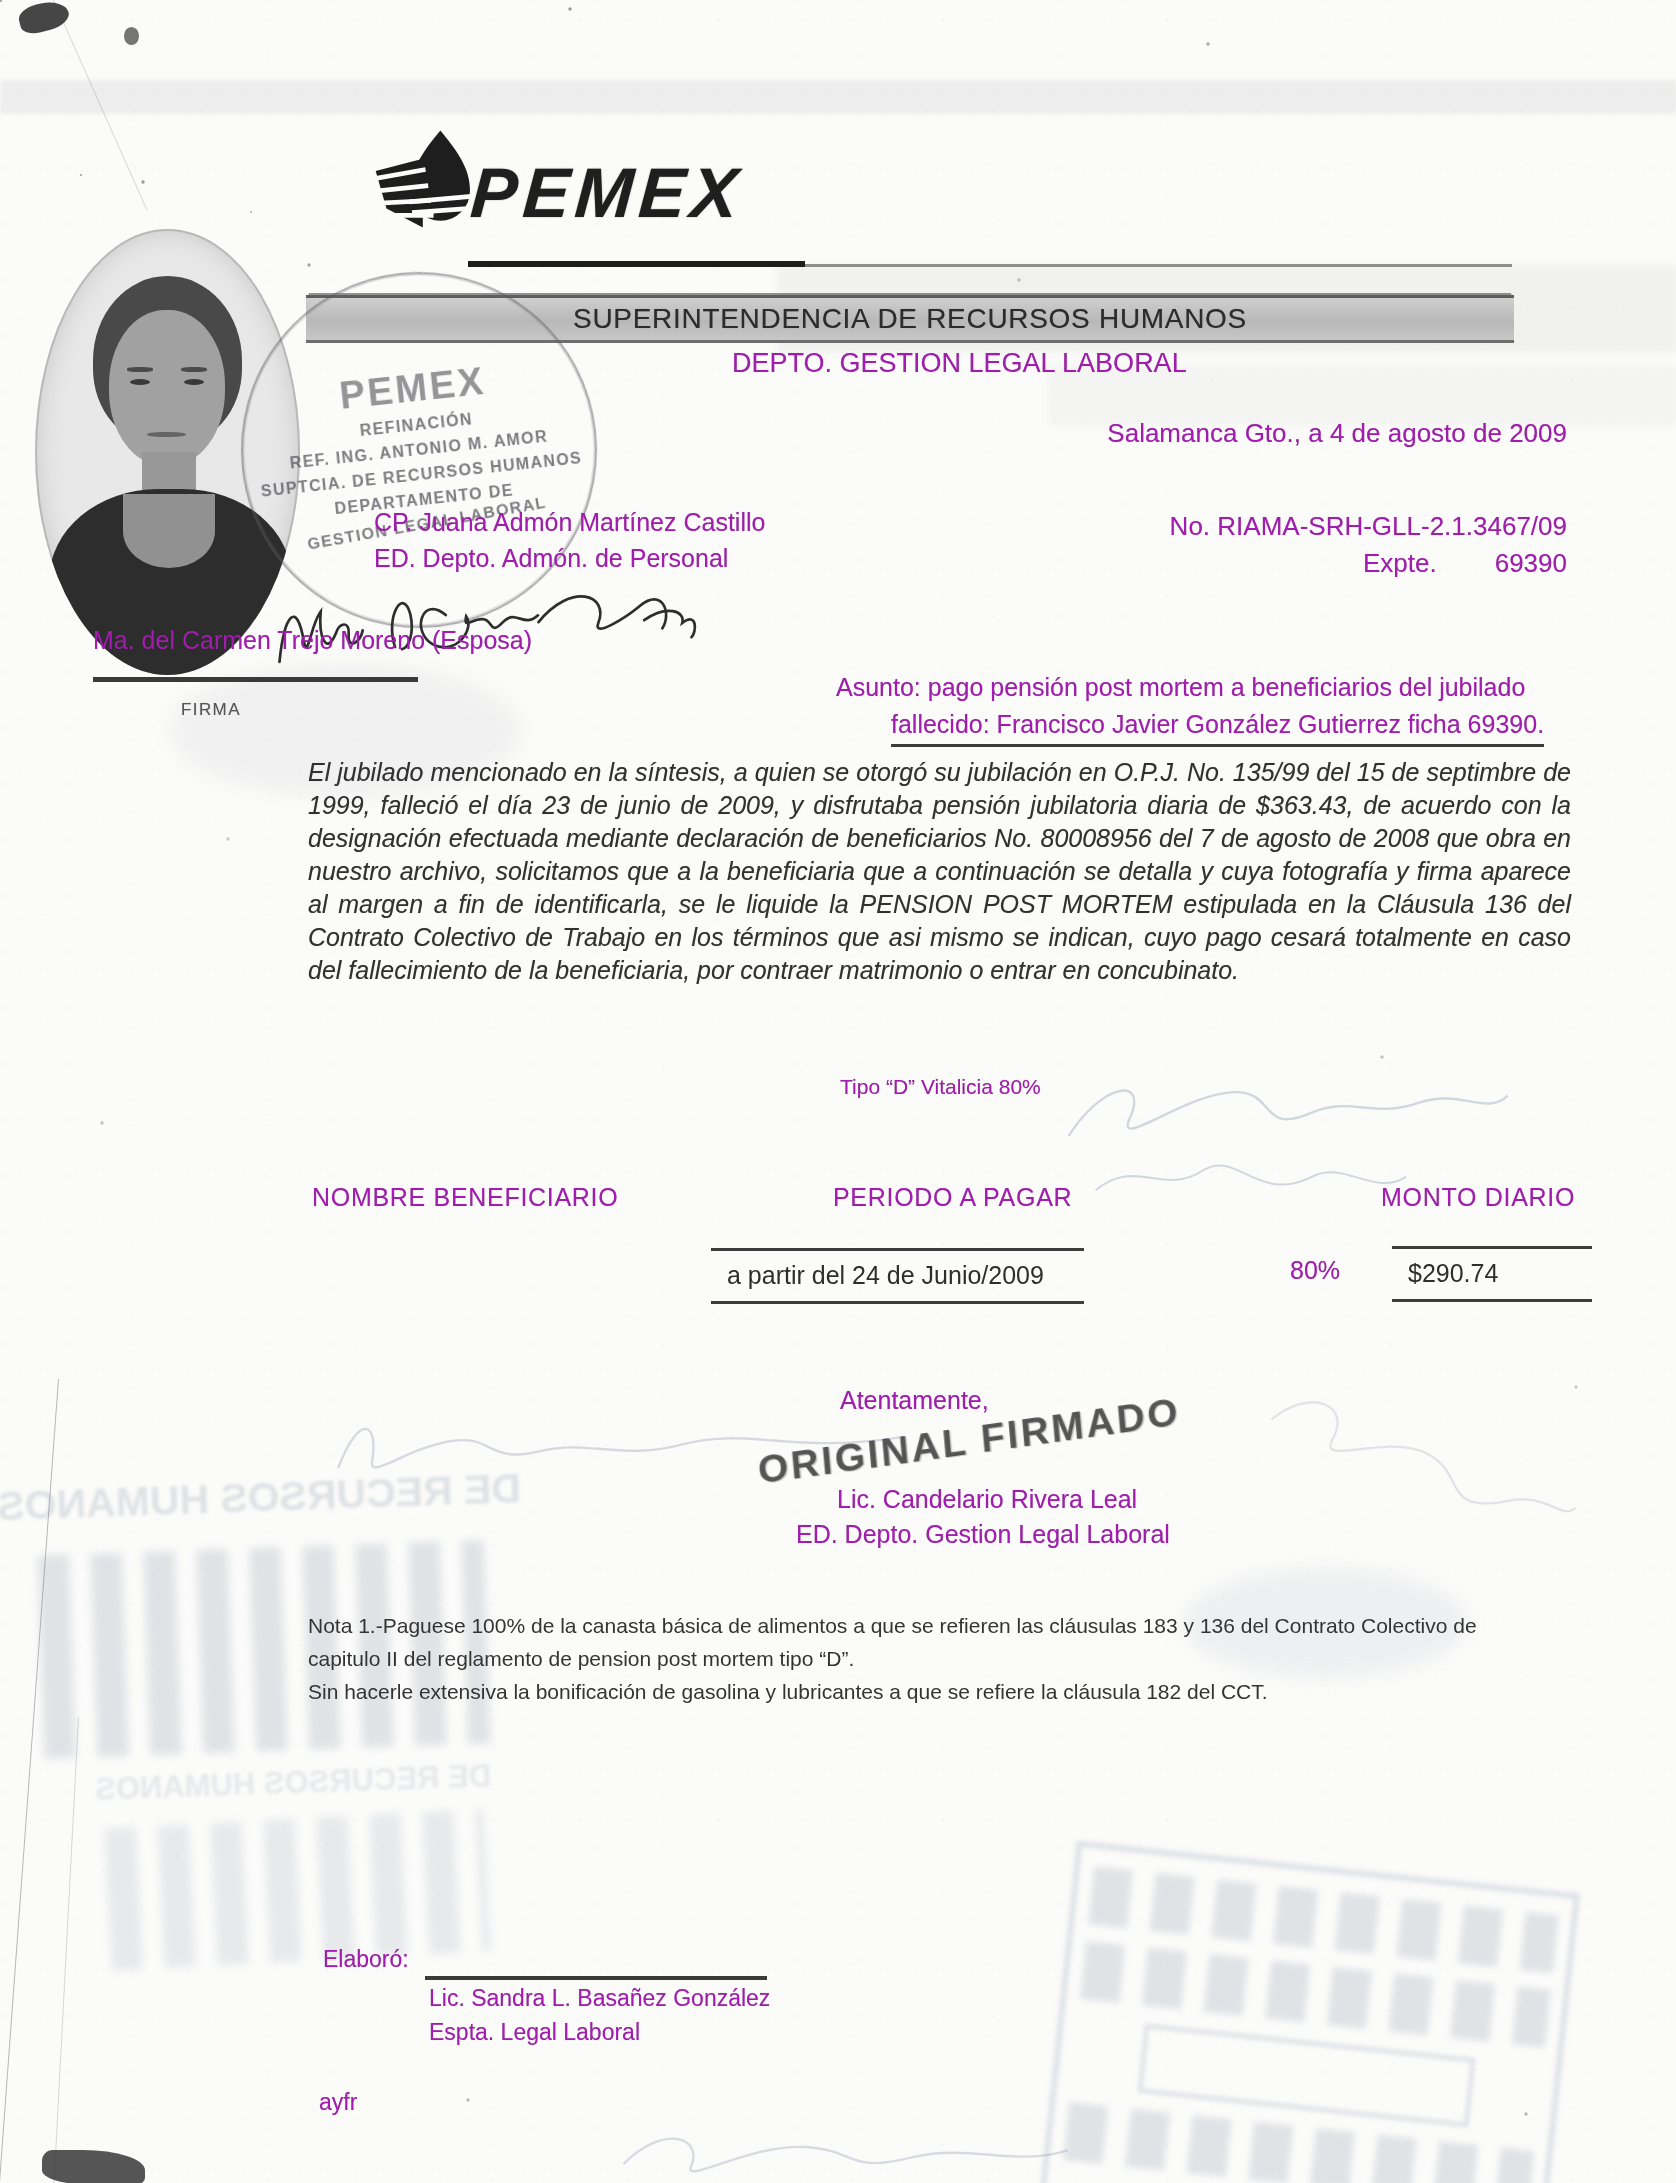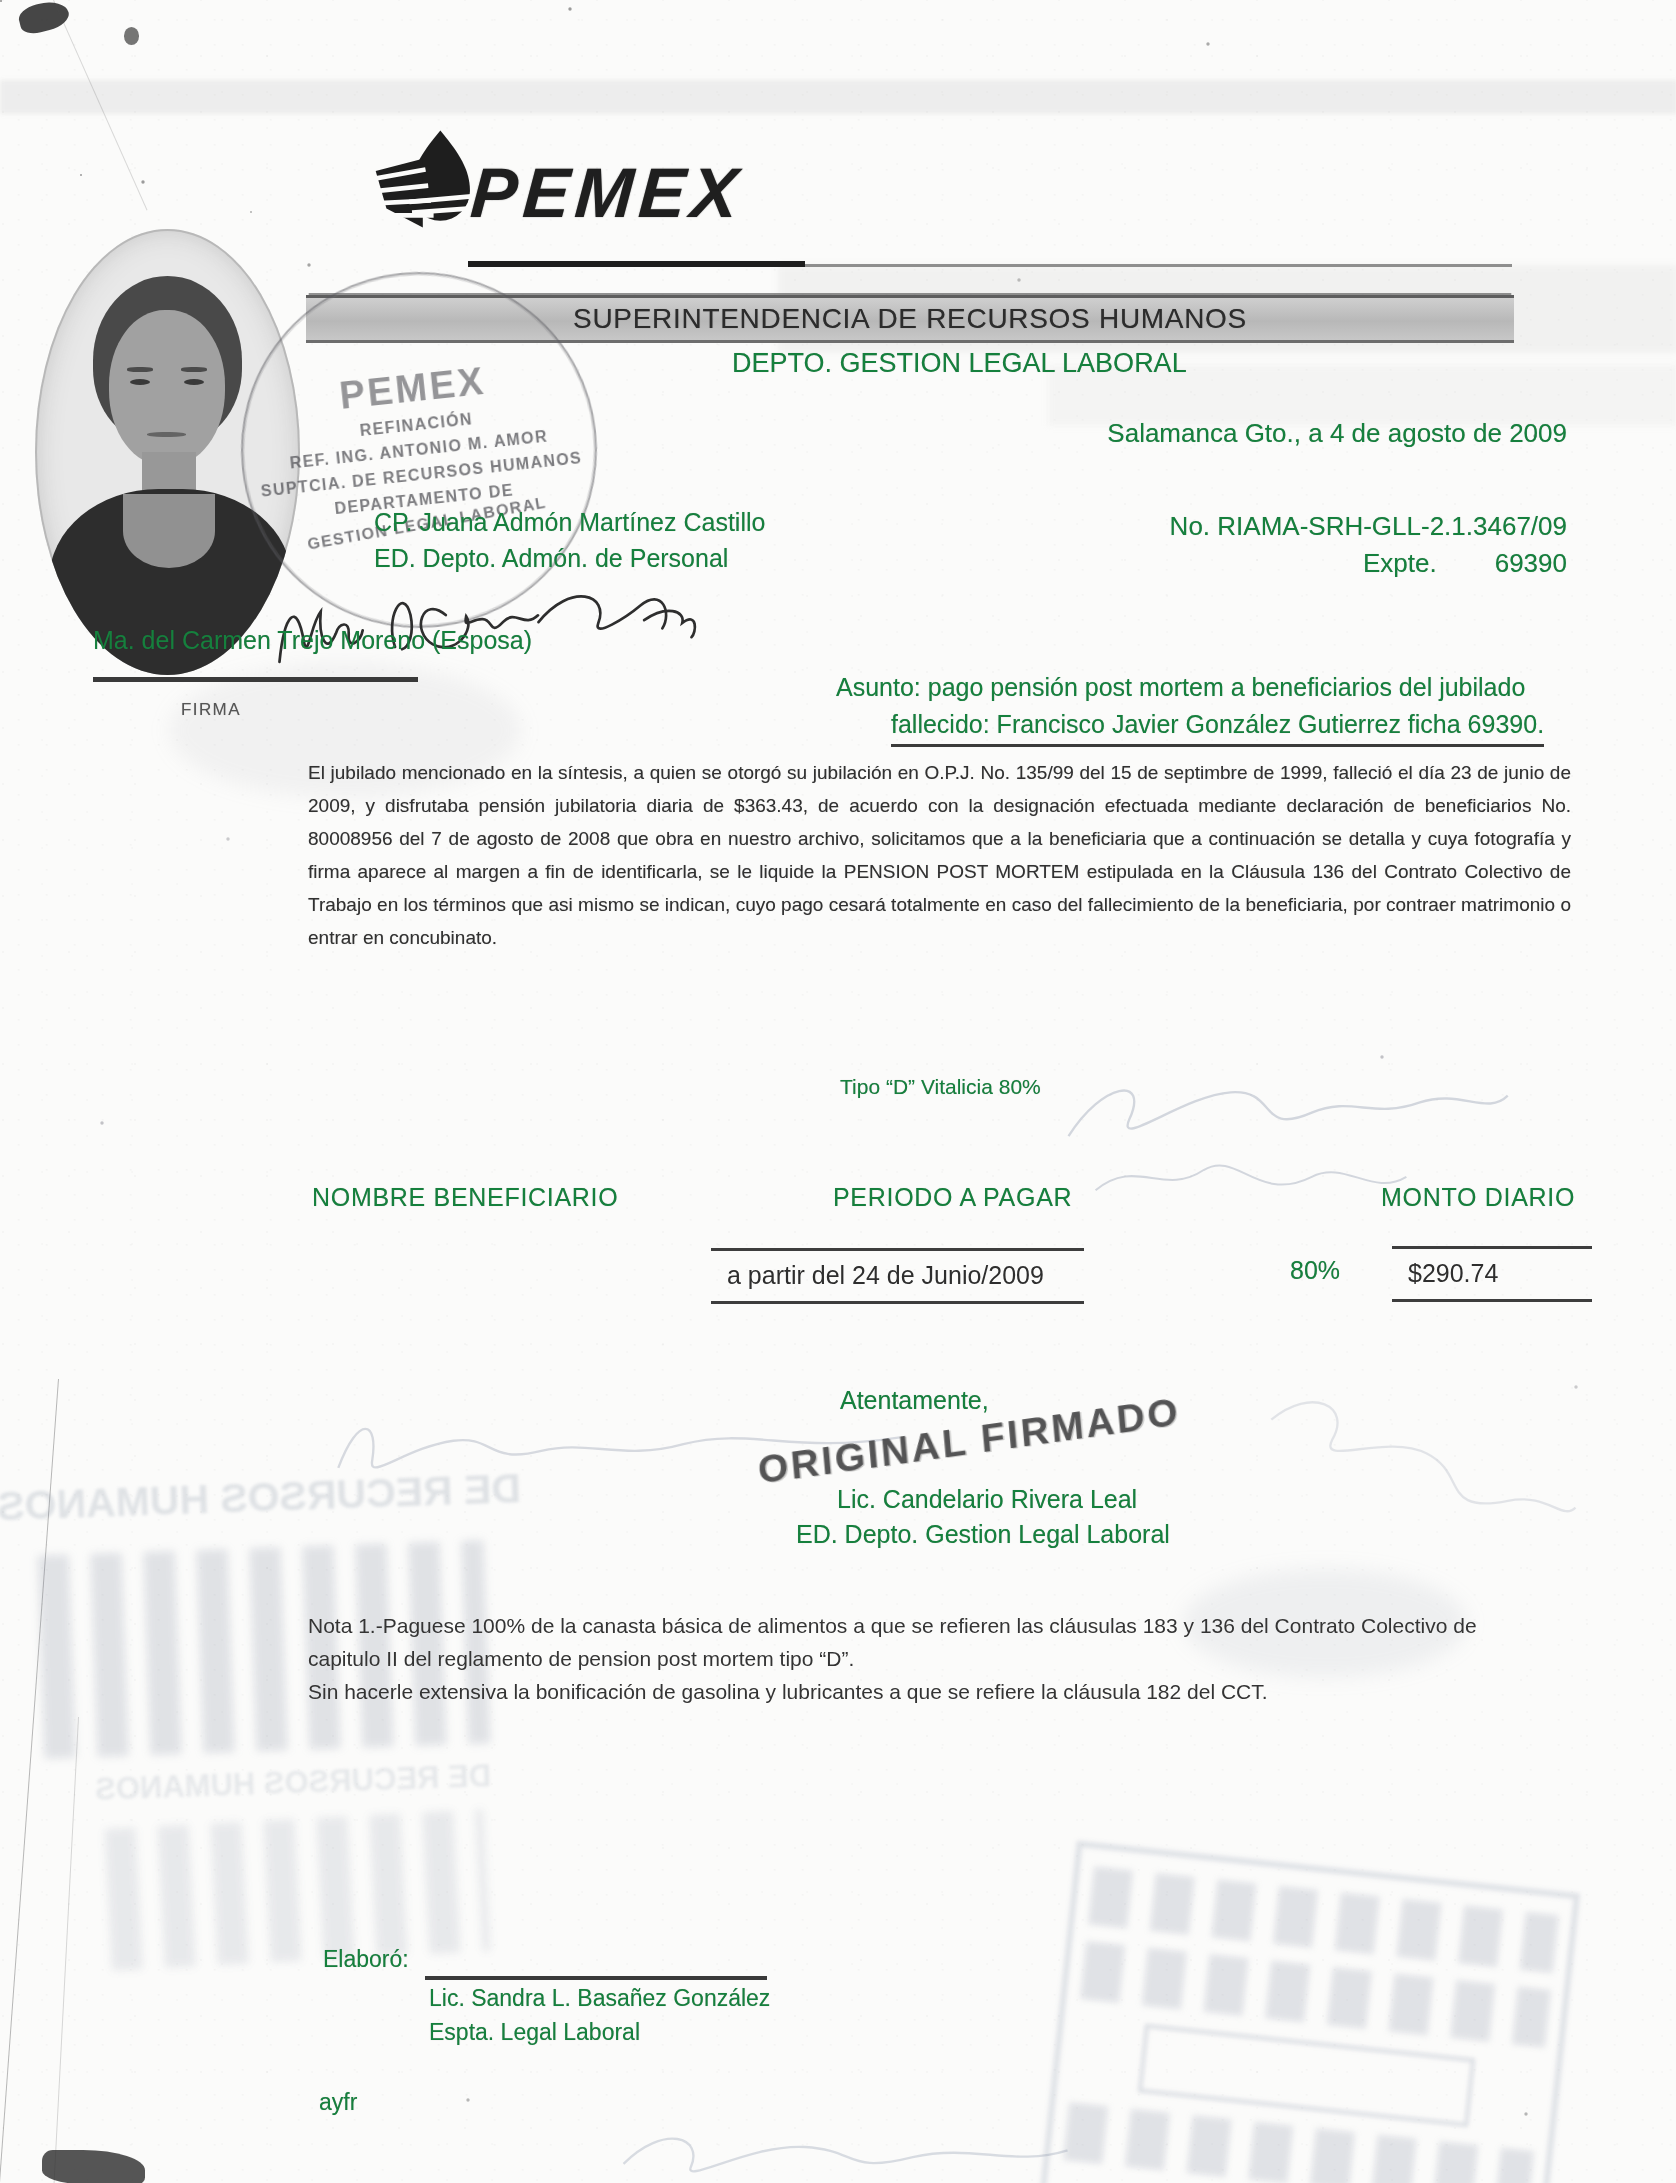--- a/index.html
+++ b/index.html
@@ -14,21 +14,21 @@
   .noise{
     position:absolute;inset:0;
     background-image:
       radial-gradient(rgba(0,0,0,0.055) 0.7px, transparent 1.1px),
       radial-gradient(rgba(0,0,0,0.04) 0.7px, transparent 1.3px),
       radial-gradient(rgba(0,0,0,0.03) 0.8px, transparent 1.5px);
     background-size:28px 25px, 45px 36px, 66px 56px;
     background-position:4.7px 7.4px, 19.6px 2px, 36px 28px;
     opacity:.8;pointer-events:none;
   }
-  .t{position:absolute;white-space:nowrap;color:#15803d;text-shadow:0 0 0.7px rgba(45,45,45,.35);}
+  .t{position:absolute;white-space:nowrap;color:#a21caf;text-shadow:0 0 0.7px rgba(45,45,45,.35);}
   .band{position:absolute;pointer-events:none;}
   
   .logo-eagle{position:absolute;left:373px;top:126px;width:101px;height:114px;}
   .logo-word{
     position:absolute;left:471px;top:153px;
     font-size:70px;font-weight:700;font-style:italic;
     letter-spacing:5.4px;color:#1f1f1f;transform:skewX(-4deg);
     text-shadow:0 0 1.4px rgba(0,0,0,.45);
   }
   .logo-underline{position:absolute;left:468px;top:261px;width:337px;height:6px;background:#1e1e1e;}
@@ -75,22 +75,23 @@
   .stamp-round .s-line{font-size:16px;font-weight:700;letter-spacing:1.4px;}
   
   .sig-svg{position:absolute;left:265px;top:561px;width:433px;height:122px;transform:rotate(-4deg);}
   .firma-line{position:absolute;left:93px;top:677px;width:325px;height:5.4px;background:#3a3a3a;}
   .firma-label{font-size:17px;letter-spacing:1.4px;color:#565656;}
   
   .subject2{border-bottom:3.4px solid #3b3b3b;padding-bottom:5.4px;}
   
   .bodytext{
     position:absolute;left:308px;top:756px;width:1263px;
-    font-size:19px;line-height:33px;text-align:justify;color:#313131;
+    font-size:25px;line-height:33px;text-align:justify;color:#313131;
     text-shadow:0 0 0.7px rgba(45,45,45,.35);
+    font-style:italic;
   }
   
   .cell{position:absolute;border-top:3.4px solid #3d3d3d;border-bottom:3.4px solid #3d3d3d;}
   .cell .cv{position:absolute;left:16px;top:9.5px;font-size:25px;white-space:nowrap;}
   
   .notes{position:absolute;left:308px;top:1609px;width:1278px;font-size:21px;line-height:33px;color:#343434;}
   .notes div{white-space:nowrap;}
   
   .orig-stamp{
     position:absolute;left:756px;top:1419px;

